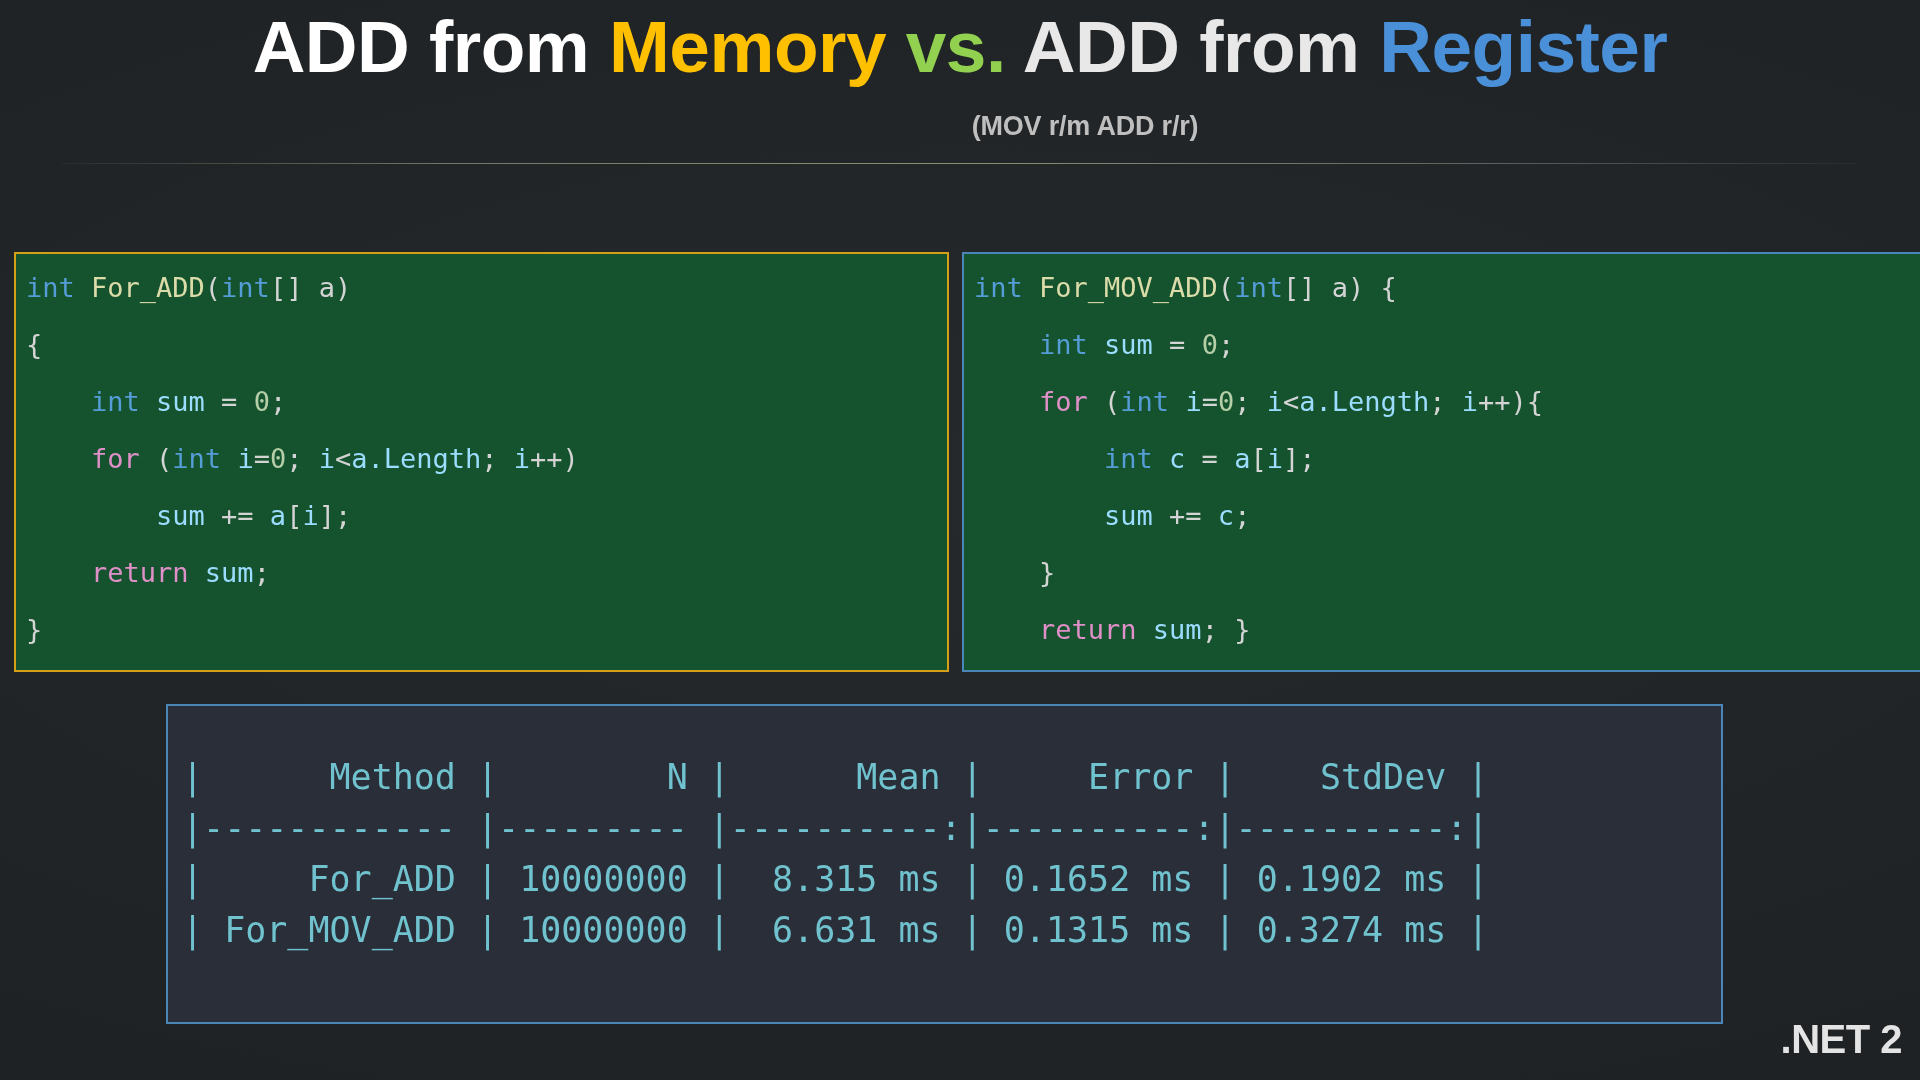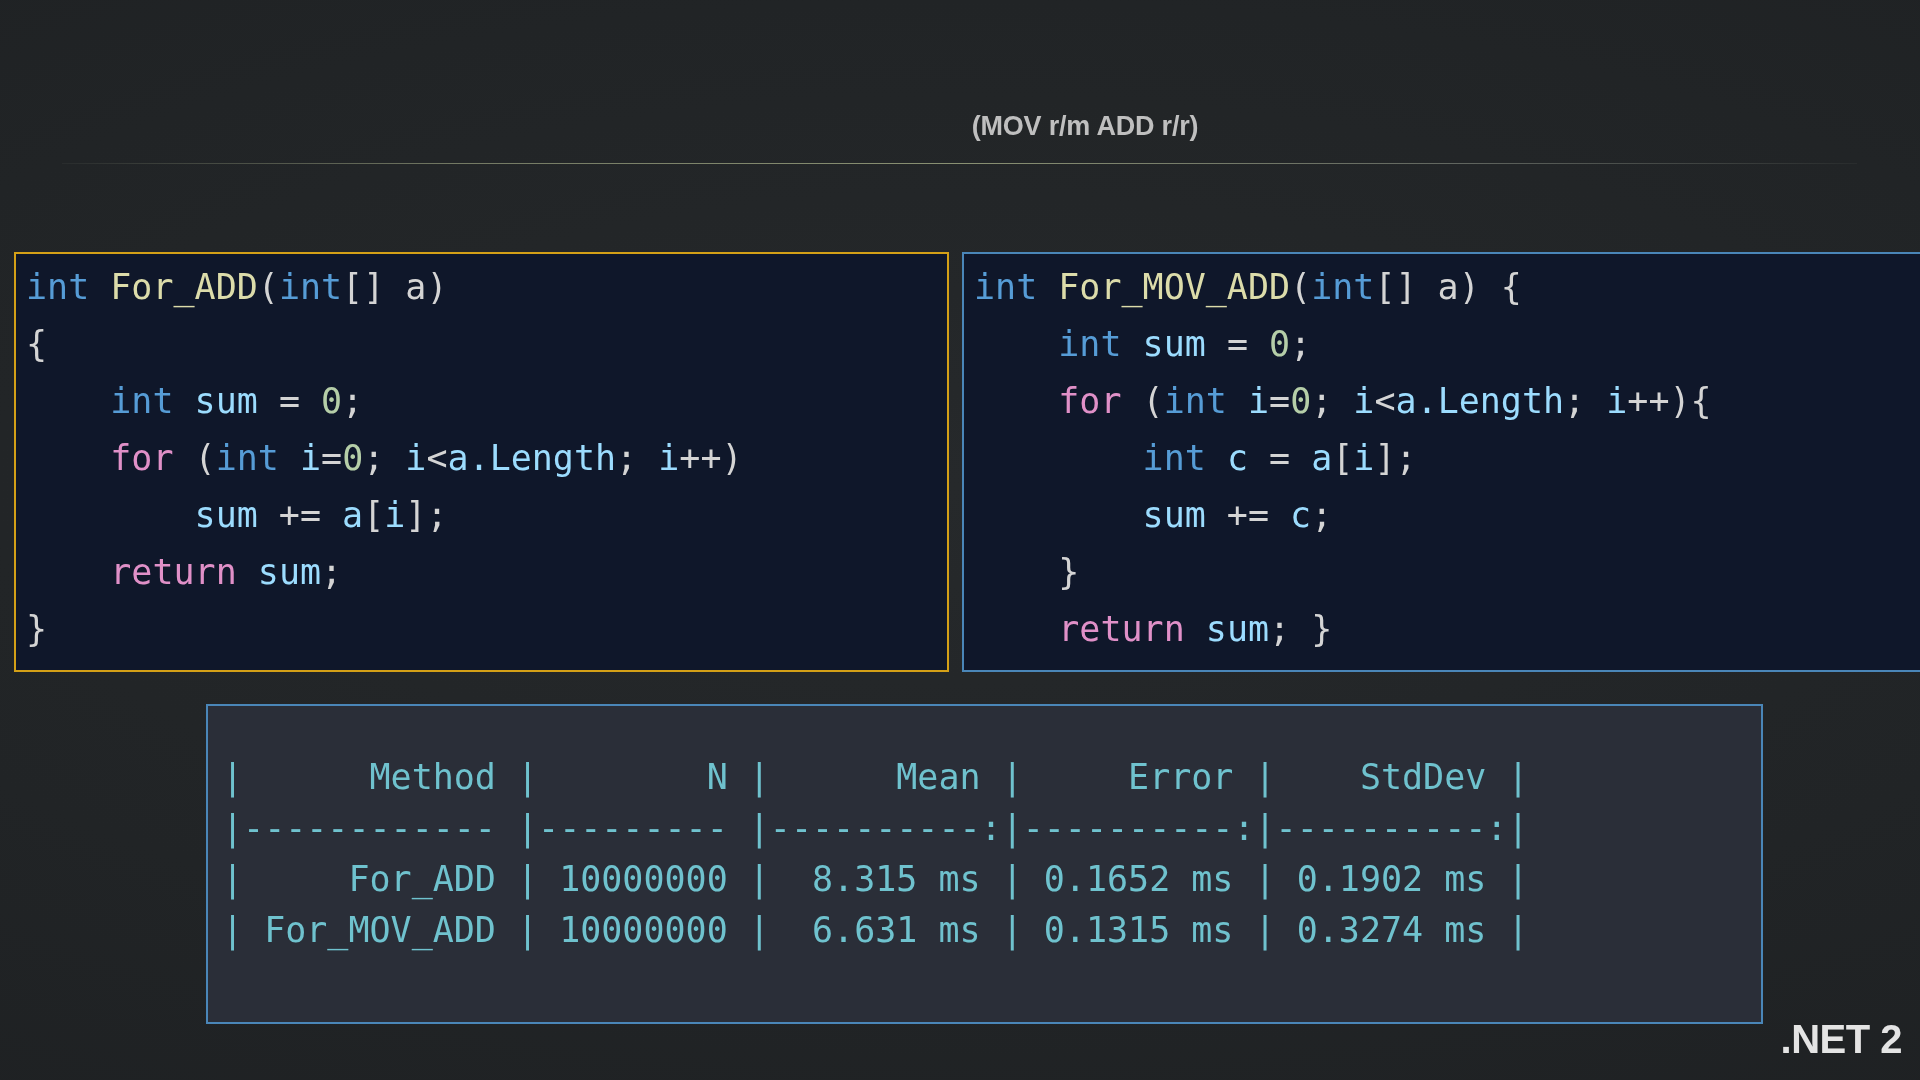--- a/index.html
+++ b/index.html
@@ -50,23 +50,23 @@
       rgba(180,190,170,0.05) 0%,
       rgba(196,205,160,0.50) 22%,
       rgba(200,210,160,0.62) 50%,
       rgba(190,198,180,0.40) 78%,
       rgba(180,190,170,0.05) 100%);
   }
 
   
   .code-panel {
     position: absolute;
-    background: #0f172a;
+    background: #14532d;
     font-family: "DejaVu Sans Mono", "Liberation Mono", monospace;
-    font-size: 35px;
+    font-size: 27px;
     line-height: 57px;
     white-space: pre;
     overflow: hidden;
   }
   #panel-left {
     left: 14px; top: 252px;
     width: 935px; height: 420px;
     border: 2px solid #d4a017;
     padding: 5px 0 0 10px;
   }
@@ -92,38 +92,38 @@
     width: 1557px; height: 320px;
     background: #2a2e38;
     border: 2px solid #4a86b8;
     padding: 46px 8px 0 0;
     font-family: "DejaVu Sans Mono", "Liberation Mono", monospace;
     font-size: 35px;
     line-height: 51px;
     white-space: pre;
     color: #6fc2ce;
     overflow: hidden;
-    margin-left: 40px;
   }
   #bench-table .trow { padding-left: 14px; }
 
   
   #dotnet-badge {
     position: absolute;
     right: 18px; bottom: 18px;
     font-size: 40px;
     font-weight: bold;
     color: #e4e4e4;
     letter-spacing: -0.5px;
   }
 </style>
 </head>
 <body>
 
 <div class="title-zone">
+  <div class="slide-title" id="slide-title"><span class="seg" style="color: rgb(255, 255, 255);">ADD from </span><span class="seg" style="color: rgb(255, 192, 0);">Memory </span><span class="seg" style="color: rgb(146, 208, 80);">vs. </span><span class="seg" style="color: rgb(232, 232, 232);">ADD from </span><span class="seg" style="color: rgb(74, 144, 217);">Register</span></div>
   <div class="slide-subtitle">(MOV r/m ADD r/r)</div>
   <div class="title-rule"></div>
 </div>
 
 <div class="code-panel" id="panel-left" style="border-color: rgb(212, 160, 23);"><div><span class="t-kw">int</span><span class="t-punc"> </span><span class="t-fn">For_ADD</span><span class="t-punc">(</span><span class="t-kw">int</span><span class="t-punc">[] a)</span></div><div><span class="t-punc">{</span></div><div><span class="t-punc">    </span><span class="t-kw">int</span><span class="t-punc"> </span><span class="t-var">sum</span><span class="t-punc"> = </span><span class="t-num">0</span><span class="t-punc">;</span></div><div><span class="t-punc">    </span><span class="t-ctrl">for</span><span class="t-punc"> (</span><span class="t-kw">int</span><span class="t-punc"> </span><span class="t-var">i</span><span class="t-punc">=</span><span class="t-num">0</span><span class="t-punc">; </span><span class="t-var">i</span><span class="t-punc">&lt;</span><span class="t-var">a.Length</span><span class="t-punc">; </span><span class="t-var">i</span><span class="t-punc">++)</span></div><div><span class="t-punc">        </span><span class="t-var">sum</span><span class="t-punc"> += </span><span class="t-var">a</span><span class="t-punc">[</span><span class="t-var">i</span><span class="t-punc">];</span></div><div><span class="t-punc">    </span><span class="t-ctrl">return</span><span class="t-punc"> </span><span class="t-var">sum</span><span class="t-punc">;</span></div><div><span class="t-punc">}</span></div></div>
 
 <div class="code-panel" id="panel-right" style="border-color: rgb(74, 134, 184);"><div><span class="t-kw">int</span><span class="t-punc"> </span><span class="t-fn">For_MOV_ADD</span><span class="t-punc">(</span><span class="t-kw">int</span><span class="t-punc">[] a) {</span></div><div><span class="t-punc">    </span><span class="t-kw">int</span><span class="t-punc"> </span><span class="t-var">sum</span><span class="t-punc"> = </span><span class="t-num">0</span><span class="t-punc">;</span></div><div><span class="t-punc">    </span><span class="t-ctrl">for</span><span class="t-punc"> (</span><span class="t-kw">int</span><span class="t-punc"> </span><span class="t-var">i</span><span class="t-punc">=</span><span class="t-num">0</span><span class="t-punc">; </span><span class="t-var">i</span><span class="t-punc">&lt;</span><span class="t-var">a.Length</span><span class="t-punc">; </span><span class="t-var">i</span><span class="t-punc">++){</span></div><div><span class="t-punc">        </span><span class="t-kw">int</span><span class="t-punc"> </span><span class="t-var">c</span><span class="t-punc"> = </span><span class="t-var">a</span><span class="t-punc">[</span><span class="t-var">i</span><span class="t-punc">];</span></div><div><span class="t-punc">        </span><span class="t-var">sum</span><span class="t-punc"> += </span><span class="t-var">c</span><span class="t-punc">;</span></div><div><span class="t-punc">    </span><span class="t-punc">}</span></div><div><span class="t-punc">    </span><span class="t-ctrl">return</span><span class="t-punc"> </span><span class="t-var">sum</span><span class="t-punc">; }</span></div></div>
 
 <div id="bench-table" style="color: rgb(111, 194, 206); border-color: rgb(74, 134, 184);"><div class="trow">|      Method |        N |      Mean |     Error |    StdDev |</div><div class="trow">|------------ |--------- |----------:|----------:|----------:|</div><div class="trow">|     For_ADD | 10000000 |  8.315 ms | 0.1652 ms | 0.1902 ms |</div><div class="trow">| For_MOV_ADD | 10000000 |  6.631 ms | 0.1315 ms | 0.3274 ms |</div></div>
 

